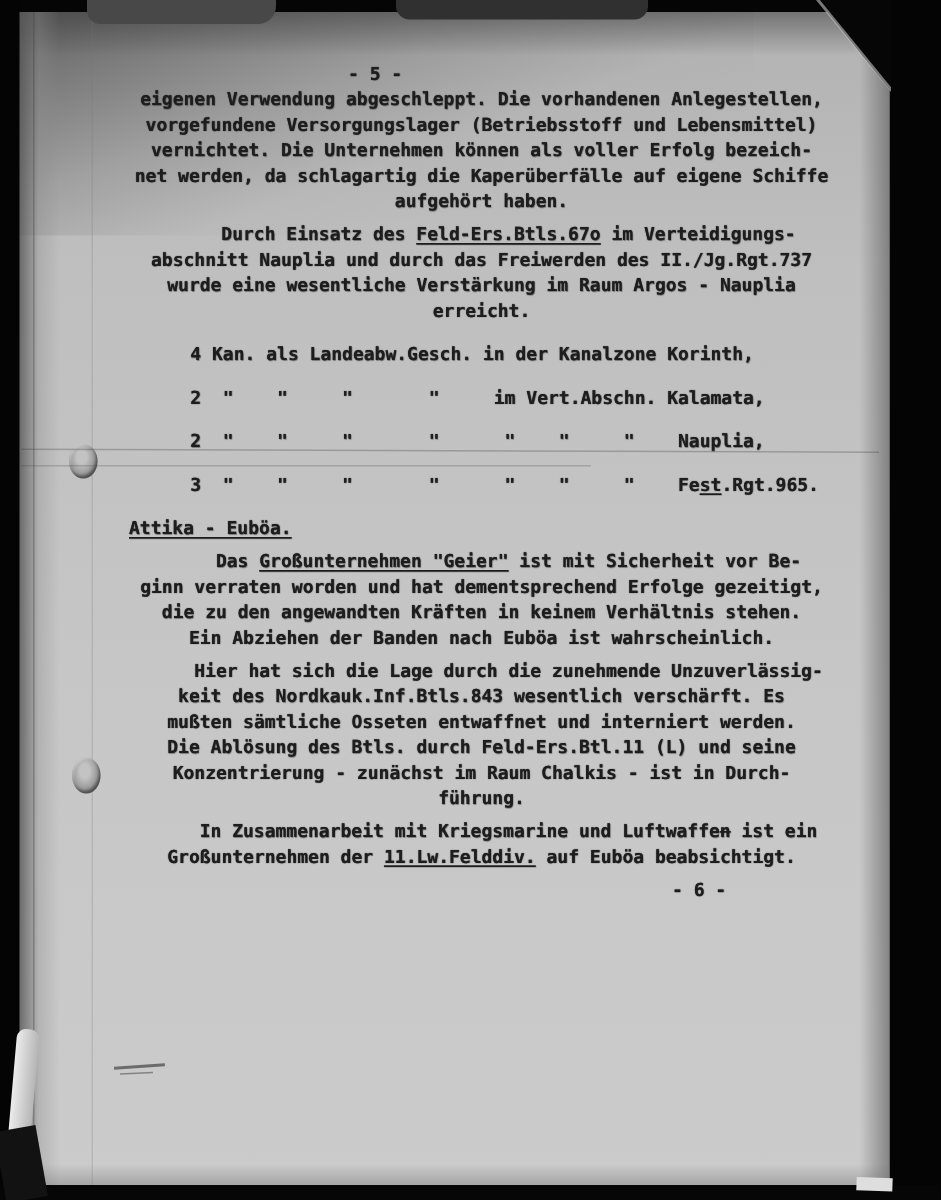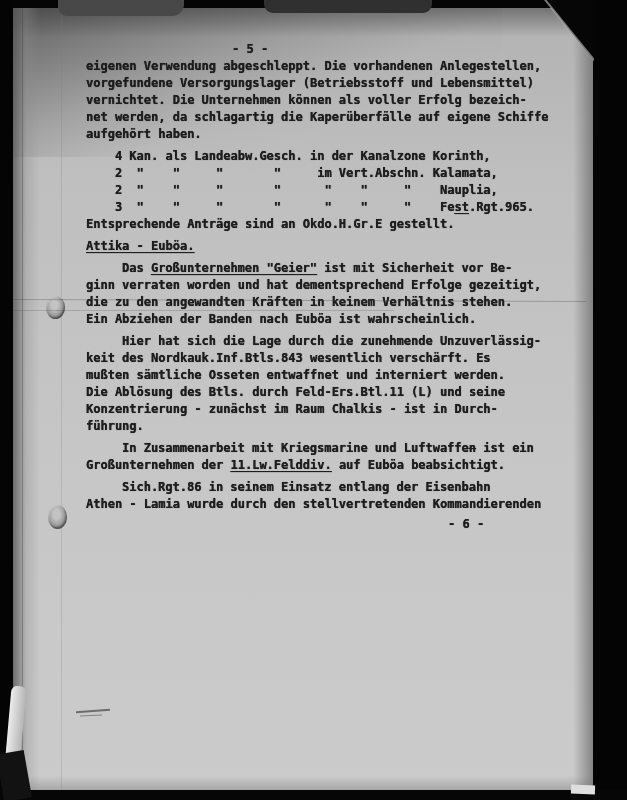--- a/index.html
+++ b/index.html
@@ -50,24 +50,24 @@
   .scratch-2{position:absolute;left:14px;top:310px;width:380px;height:1px;background:rgba(60,60,60,.22);}
   .pencil-mark{position:absolute;left:76px;top:709px;width:36px;height:10px;}
   .pencil-stroke-a{position:absolute;left:0;top:1px;width:34px;height:2px;background:rgba(45,45,45,.60);transform:rotate(-4deg);}
   .pencil-stroke-b{position:absolute;left:4px;top:6px;width:22px;height:1px;background:rgba(45,45,45,.45);transform:rotate(-3deg);}
   
   .content{
     position:absolute;left:86px;top:41px;width:470px;
     color:#1d1d1d;font-size:12px;line-height:17px;font-weight:700;
     text-shadow:0 0 .7px rgba(25,25,25,.85), .4px .4px .5px rgba(25,25,25,.35);
   }
-  .para{margin:0 0 5px 0;white-space:pre-wrap;}
+  .para{margin:0 0 5px 0;white-space:pre-wrap;text-align:center;}
   .para.tight{margin-bottom:0;}
   .indent{text-indent:36px;}
-  .tline{margin:0;white-space:pre;}
+  .tline{margin:12px;white-space:pre;}
   .u{text-decoration:underline;text-decoration-thickness:1.4px;text-underline-offset:2px;}
   .strike{text-decoration:line-through;}
   .page-header{margin:0 0 0 146px;white-space:pre;}
   .page-footer{margin:3px 0 0 362px;white-space:pre;}
   .section-heading{margin:0 0 5px 0;white-space:pre;}
 </style>
 </head>
 <body>
 
 <div class="paper">
@@ -83,50 +83,51 @@
 <div class="content">
 
   <div class="page-header">- 5 -</div>
 
   <p class="para"><span>eigenen Verwendung abgeschleppt. Die vorhandenen Anlegestellen,
 vorgefundene Versorgungslager (Betriebsstoff und Lebensmittel)
 vernichtet. Die Unternehmen können als voller Erfolg bezeich-
 net werden, da schlagartig die Kaperüberfälle auf eigene Schiffe
 aufgehört haben.</span></p>
 
+  <p class="para indent"><span>Durch Einsatz des </span><span class="u">Feld-Ers.Btls.67o</span><span> im Verteidigungs-
+abschnitt Nauplia und durch das Freiwerden des II./Jg.Rgt.737
+wurde eine wesentliche Verstärkung im Raum Argos - Nauplia
+erreicht.</span></p>
 
 
 
   <div class="tline"><span>    4 Kan. als Landeabw.Gesch. in der Kanalzone Korinth,</span></div>
   <div class="tline"><span>    2  "    "     "       "     im Vert.Abschn. Kalamata,</span></div>
   <div class="tline"><span>    2  "    "     "       "      "    "     "    Nauplia,</span></div>
   <div class="tline"><span>    3  "    "     "       "      "    "     "    Fe</span><span class="u">st</span><span>.Rgt.965.</span></div>
 
-  <p class="para"><span>Entsprechende Anträge sind an Okdo.H.Gr.E gestellt.</span></p>
 
 
   <div class="section-heading u">Attika - Euböa.</div>
 
   <p class="para indent"><span>Das </span><span class="u">Großunternehmen "Geier"</span><span> ist mit Sicherheit vor Be-
 ginn verraten worden und hat dementsprechend Erfolge gezeitigt,
 die zu den angewandten Kräften in keinem Verhältnis stehen.
 Ein Abziehen der Banden nach Euböa ist wahrscheinlich.</span></p>
 
   <p class="para indent"><span>Hier hat sich die Lage durch die zunehmende Unzuverlässig-
 keit des Nordkauk.Inf.Btls.843 wesentlich verschärft. Es
 mußten sämtliche Osseten entwaffnet und interniert werden.
 Die Ablösung des Btls. durch Feld-Ers.Btl.11 (L) und seine
 Konzentrierung - zunächst im Raum Chalkis - ist in Durch-
 führung.</span></p>
 
   <p class="para indent"><span>In Zusammenarbeit mit Kriegsmarine und Luftwaffe</span><span class="strike">n</span><span> ist ein
 Großunternehmen der </span><span class="u">11.Lw.Felddiv.</span><span> auf Euböa beabsichtigt.</span></p>
 
-  <p class="para indent tight"><span>Sich.Rgt.86 in seinem Einsatz entlang der Eisenbahn
-Athen - Lamia wurde durch den stellvertretenden Kommandierenden</span></p>
 
   <div class="page-footer">- 6 -</div>
 </div>
 
 <div class="bar-top"></div>
 <div class="blob1"></div>
 <div class="blob2"></div>
 <div class="corner-triangle"></div>
 <div class="corner-sliver"></div>
 <div class="bar-left"></div>

